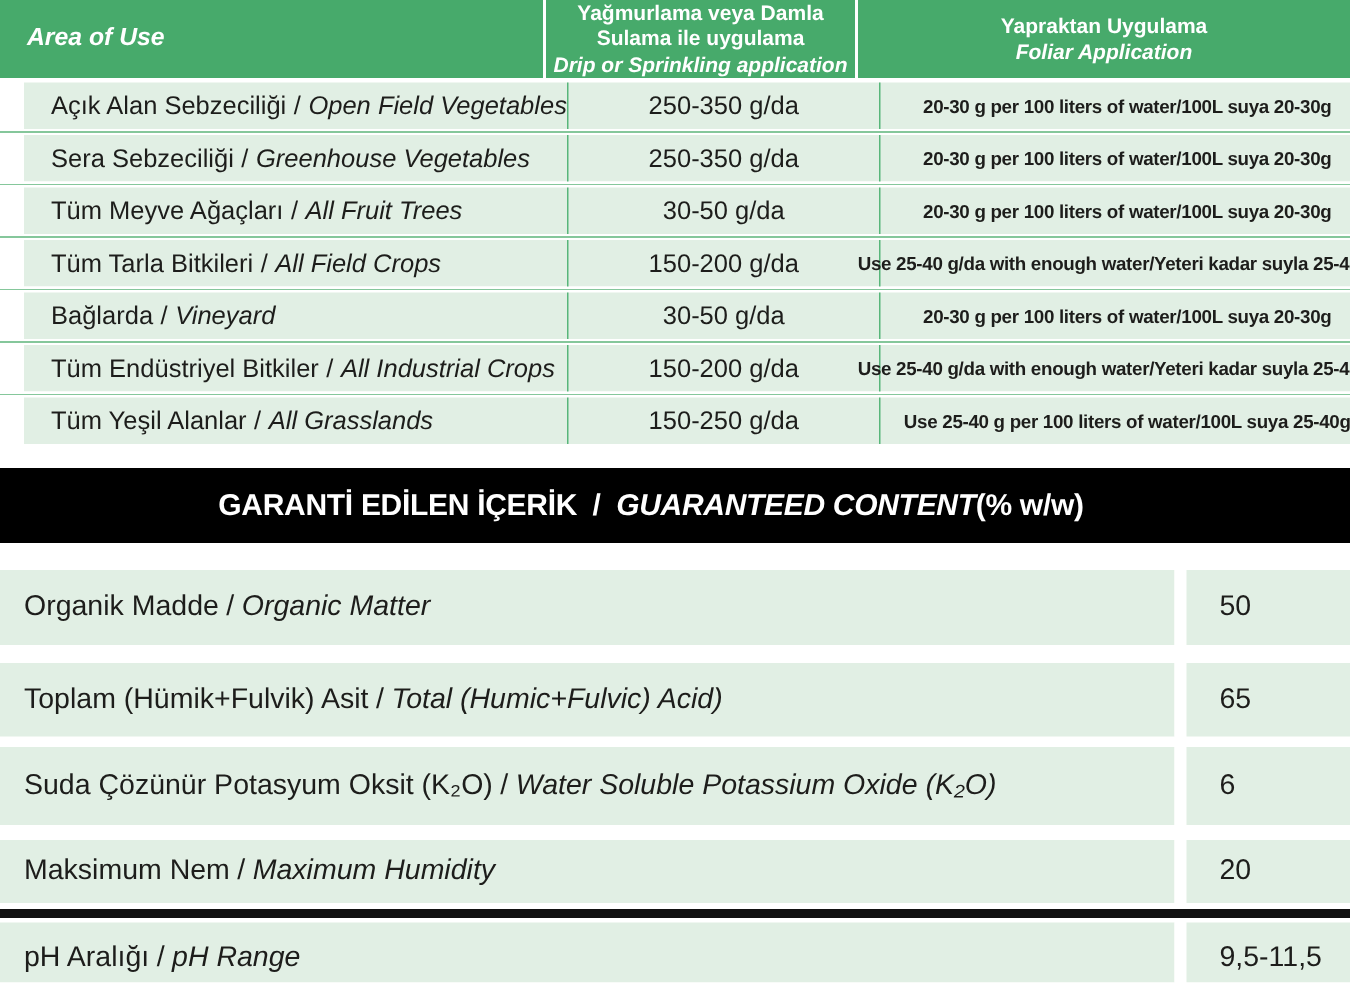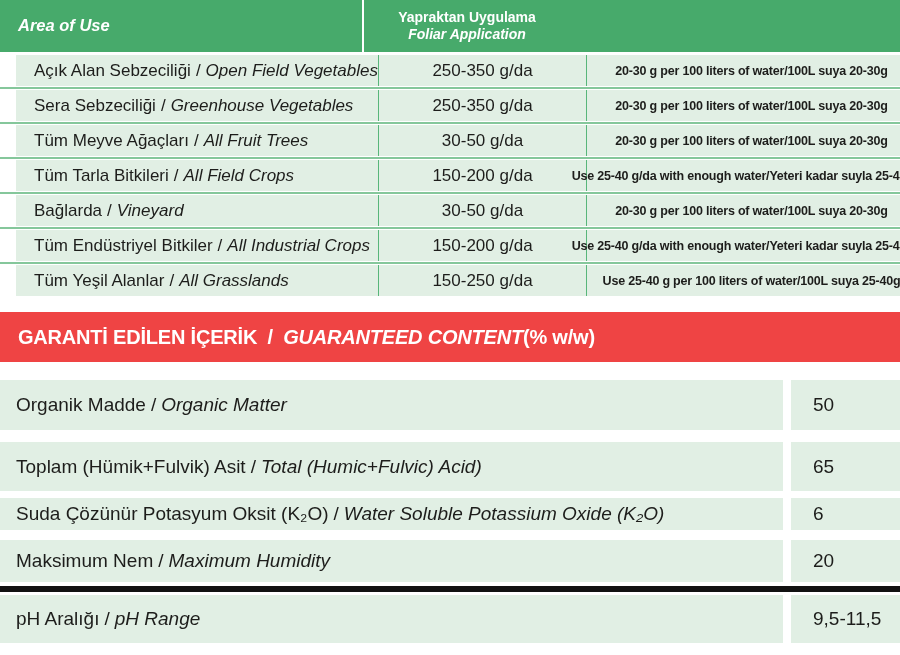--- a/index.html
+++ b/index.html
@@ -24,48 +24,53 @@
   .c2{justify-content:center;font-size:17px;border-left:1.5px solid #58b67a;}
   .c3{justify-content:center;font-size:12.5px;font-weight:bold;letter-spacing:-0.2px;border-left:1.5px solid #58b67a;white-space:nowrap;}
   .slash{margin:0 5px;font-style:normal;}
   .en-it{font-style:italic;}
   .sep{height:4px;background:linear-gradient(#fff 0 35%,#85c79b 35% 65%,#fff 65% 100%);}
   .sep0{height:3px;background:#fff;}
   .gap1{height:16px;background:#fff;}
   .gap2{height:18px;background:#fff;}
   
   .band{
-    height:50px;background:#ef4444;color:#fff;display:flex;align-items:center;
-    justify-content:flex-start;padding:0 50px 0 18px;box-sizing:border-box;
+    height:50px;background:#000000;color:#fff;display:flex;align-items:center;
+    justify-content:center;padding:0 50px 0 18px;box-sizing:border-box;
     font-size:20px;font-weight:bold;letter-spacing:-0.2px;
   }
   .band .en-it{font-style:italic;}
   
   .g-row{display:grid;grid-template-columns:783px 8px 1fr;}
   .g-label{background:#e1efe4;display:flex;align-items:center;padding-left:16px;font-size:19px;white-space:nowrap;}
   .g-gap{background:#fff;}
   .g-value{background:#e1efe4;display:flex;align-items:center;padding-left:22px;font-size:19px;}
   .rowA{height:50px;} .gA{height:12px;background:#fff;}
   .rowB{height:49px;} .gB{height:7px;background:#fff;}
-  .rowC{height:32px;} .gC{height:10px;background:#fff;}
+  .rowC{height:52px;} .gC{height:10px;background:#fff;}
   .rowD{height:42px;}
   .wline1{height:4px;background:#fff;}
   .blackbar{height:6px;background:#111;}
   .wline2{height:3px;background:#fff;}
   .rowPH{height:48px;}
 </style>
 </head>
 <body>
 
 <div class="page">
 
   <div class="u-row u-header">
     <div class="hc hc1">
       <span class="h-en-big">Area of Use</span>
     </div>
+    <div class="hc hc2">
+      <span class="h-tr">Yağmurlama veya Damla</span>
+      <span class="h-tr">Sulama ile uygulama</span>
+      <span class="h-en">Drip or Sprinkling application</span>
+    </div>
     <div class="hc hc3">
       <span class="h-tr">Yapraktan Uygulama</span>
       <span class="h-en">Foliar Application</span>
     </div>
   </div>
   <div class="sep0"></div>
 
   <div class="u-row b-row">
     <div class="c c1">
       <span>Açık Alan Sebzeciliği</span>

